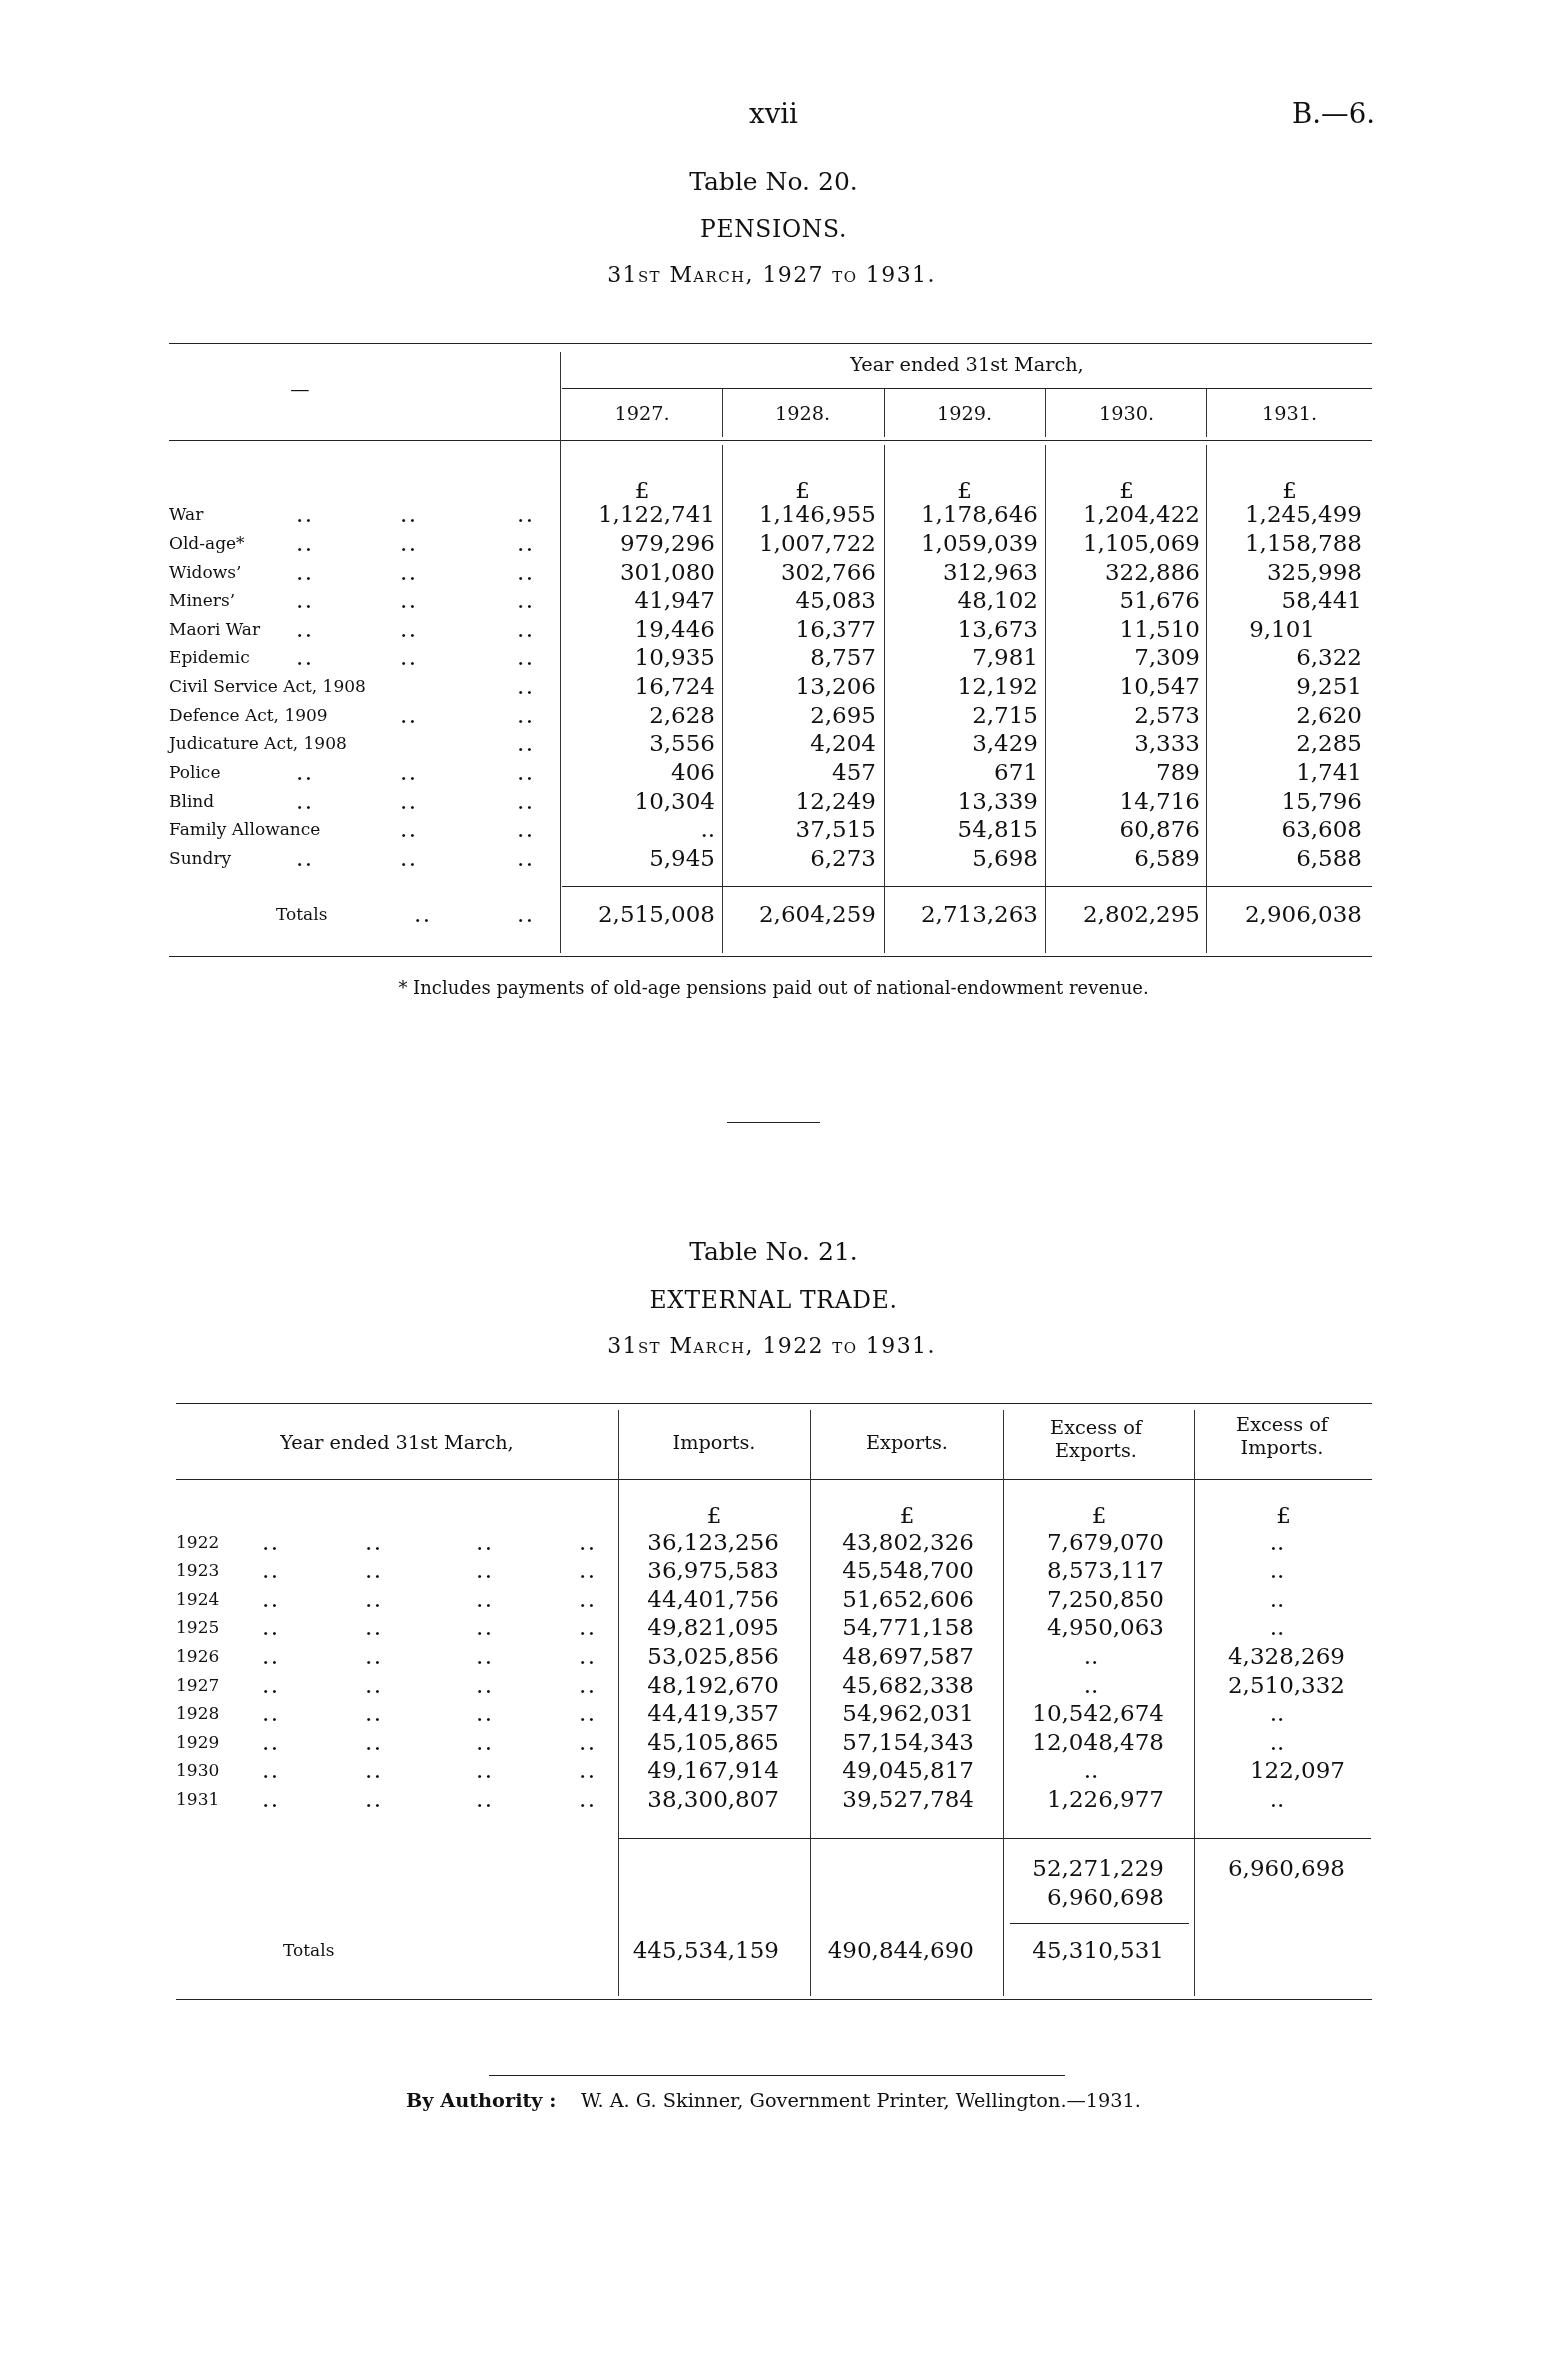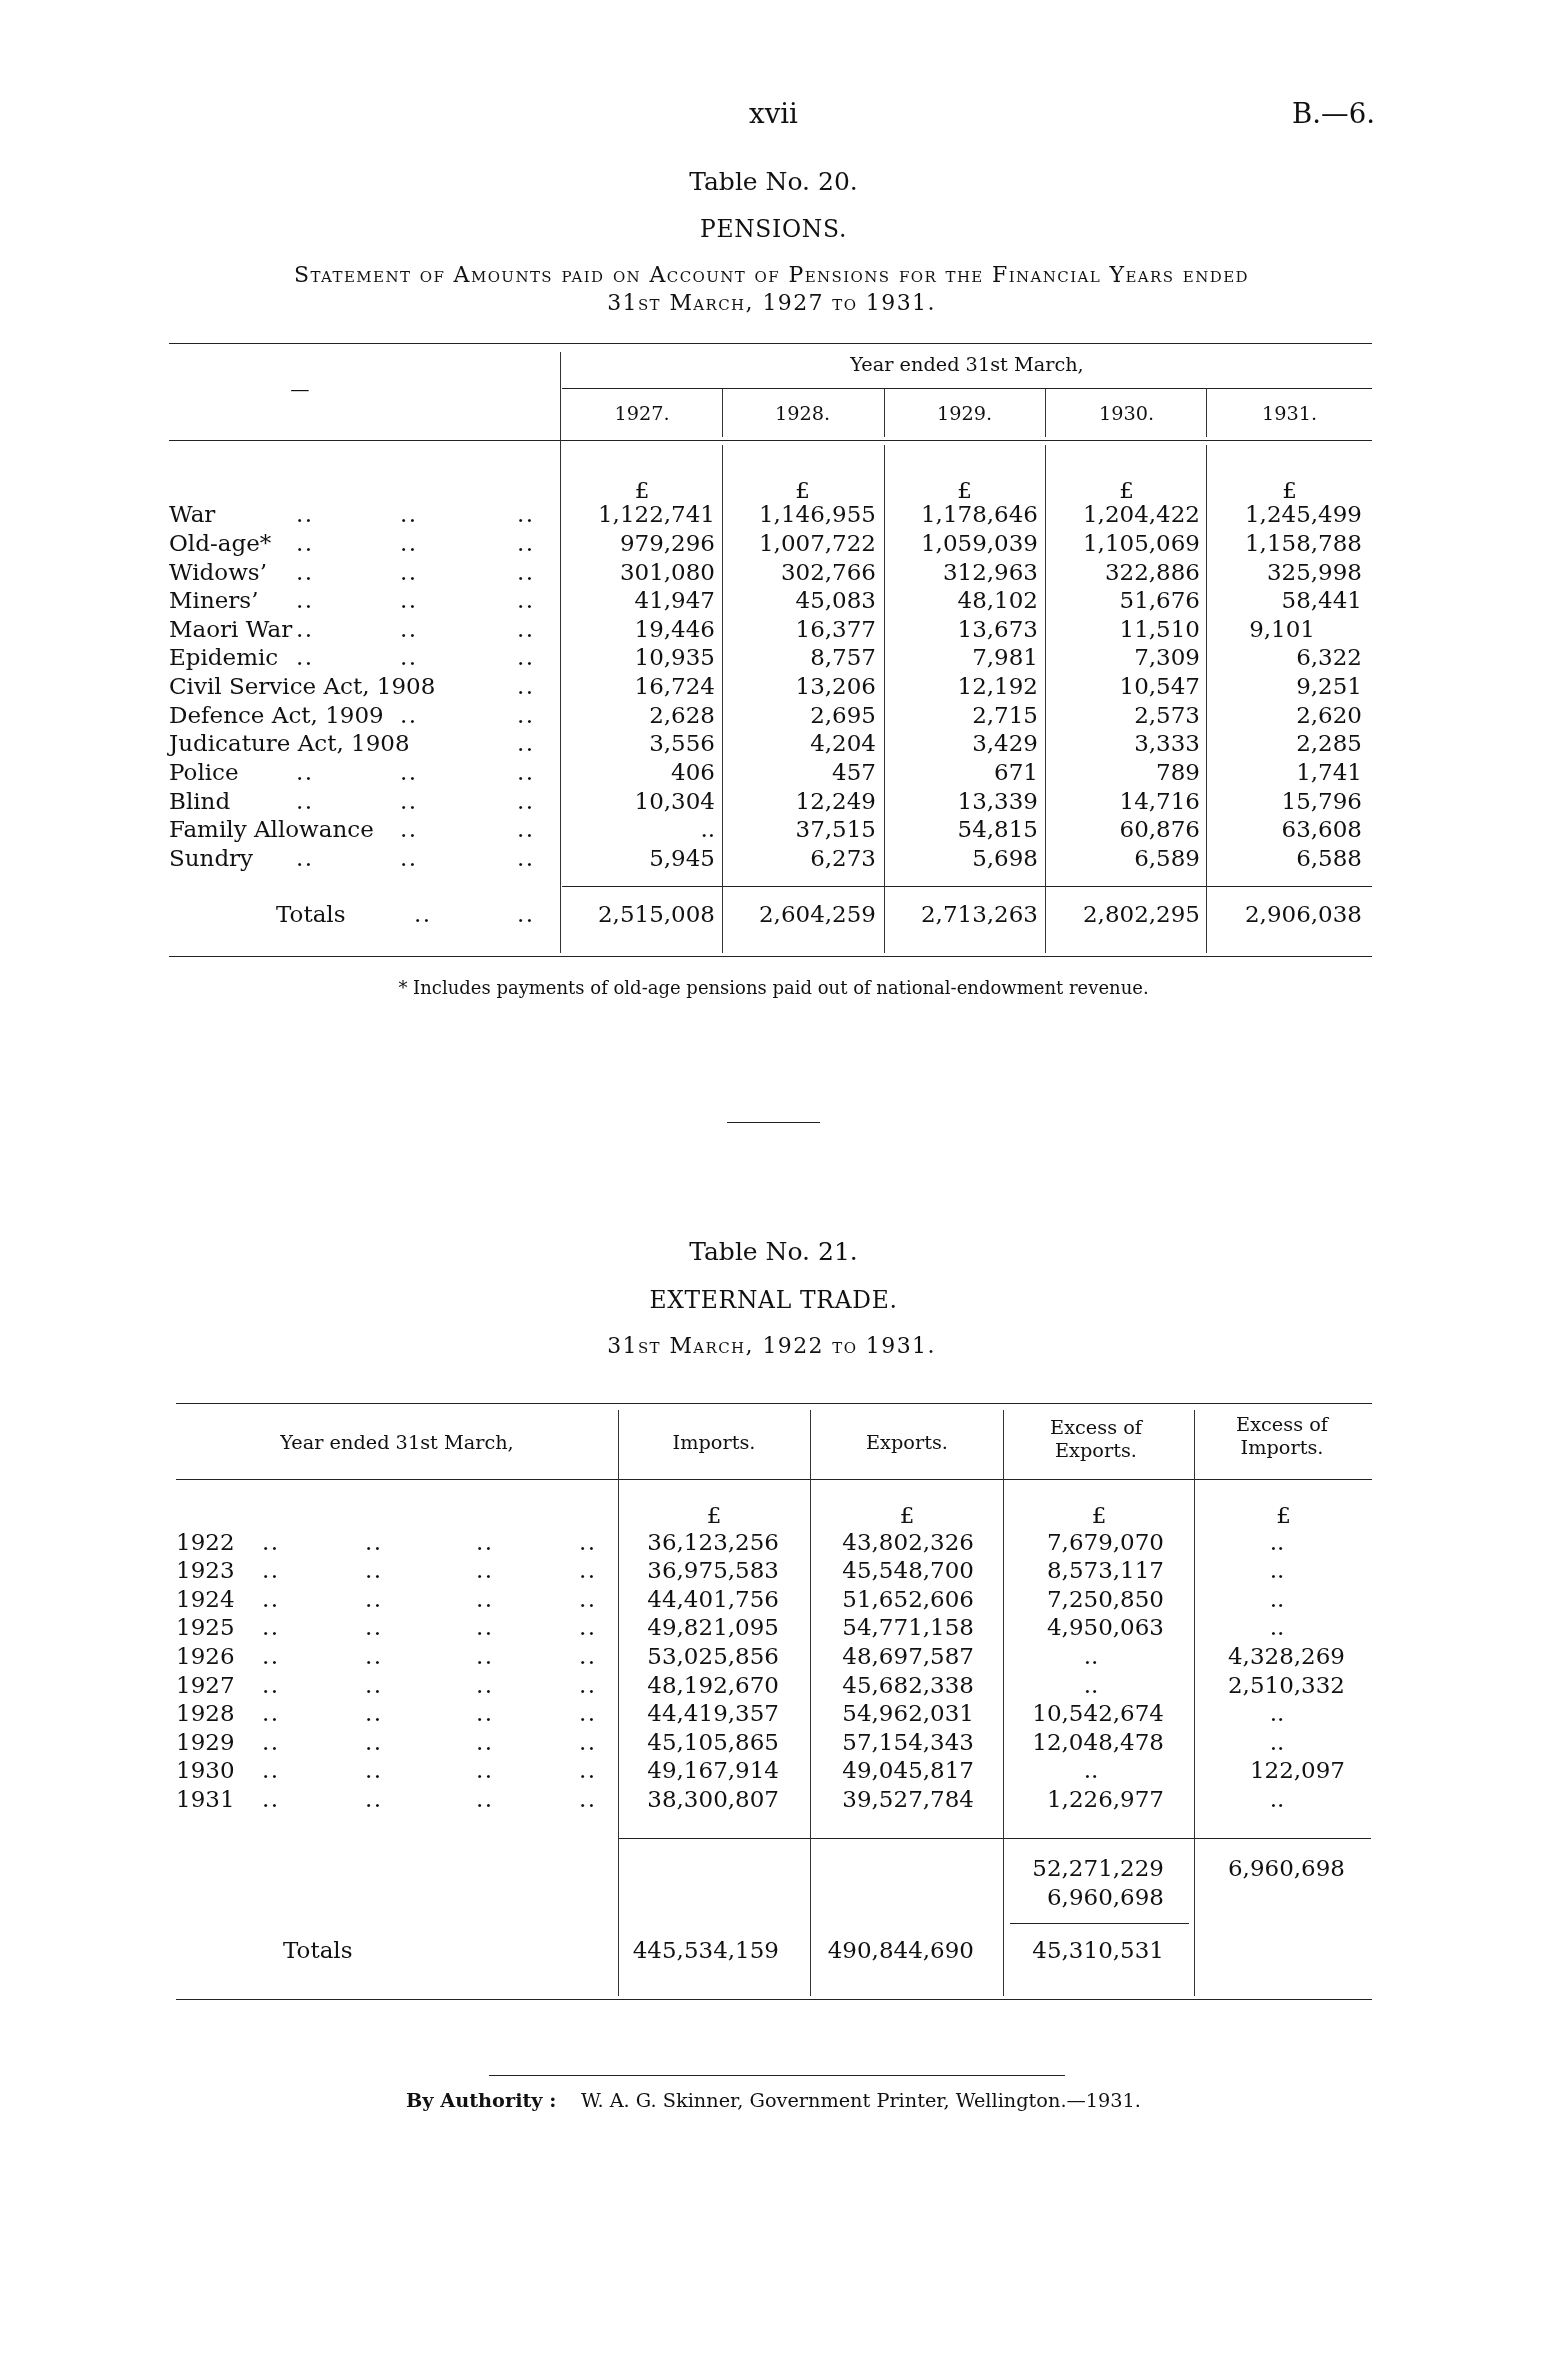--- a/index.html
+++ b/index.html
@@ -12,35 +12,34 @@
   .pageno { left: 0; width: 1547px; top: 97px; font-size: 27.6px; }
   .series { right: 172px; top: 97px; font-size: 27.6px; }
   .tabno { left: 0; width: 1547px; font-size: 25px; }
   .tabtitle { left: 0; width: 1547px; font-size: 23.4px; letter-spacing: 0.7px; }
   .statement { left: 172px; width: 1199px; font-size: 22px; line-height: 27.6px; text-align: center; }
   .sc { font-variant: small-caps; letter-spacing: 1.4px; }
   .rule { position: absolute; background: #222; }
   .vrule { position: absolute; background: #333; width: 1.4px; }
   .hdr { font-size: 19.3px; text-align: center; position: absolute; }
   .cell { position: absolute; font-size: 23px; line-height: 29px; text-align: right; white-space: nowrap; }
-  .lbl { position: absolute; font-size: 23px; line-height: 29px; white-space: nowrap; }
+  .lbl { position: absolute; font-size: 17px; line-height: 29px; white-space: nowrap; }
   .dots { position: absolute; font-size: 23px; line-height: 29px; letter-spacing: 1.4px; }
   .footnote { left: 0; width: 1547px; font-size: 18px; text-align: center; }
   .imprint { left: 0; width: 1547px; font-size: 19.3px; text-align: center; }
 </style>
 </head>
 <body>
 
 <div class="abs pageno center">xvii</div>
 <div class="abs series">B.—6.</div>
 
 <div class="abs tabno center" style="top:167px">Table No. 20.</div>
 <div class="abs tabtitle center" style="top:215px">PENSIONS.</div>
 <div class="abs statement sc" style="top:261px">
-  <div>Statement of Amounts paid on Account of Pensions for the Financial Years ended</div>
   <div>31st March, 1927 to 1931.</div>
 </div>
 
 <section>
 
   <div class="rule" style="left:169px;top:343px;width:1203px;height:1.4px"></div>
   <div class="rule" style="left:562px;top:388px;width:810px;height:0.7px"></div>
   <div class="rule" style="left:169px;top:440px;width:1203px;height:1.4px"></div>
   <div class="rule" style="left:562px;top:886px;width:810px;height:1.4px"></div>
   <div class="rule" style="left:169px;top:956px;width:1203px;height:1.4px"></div>

